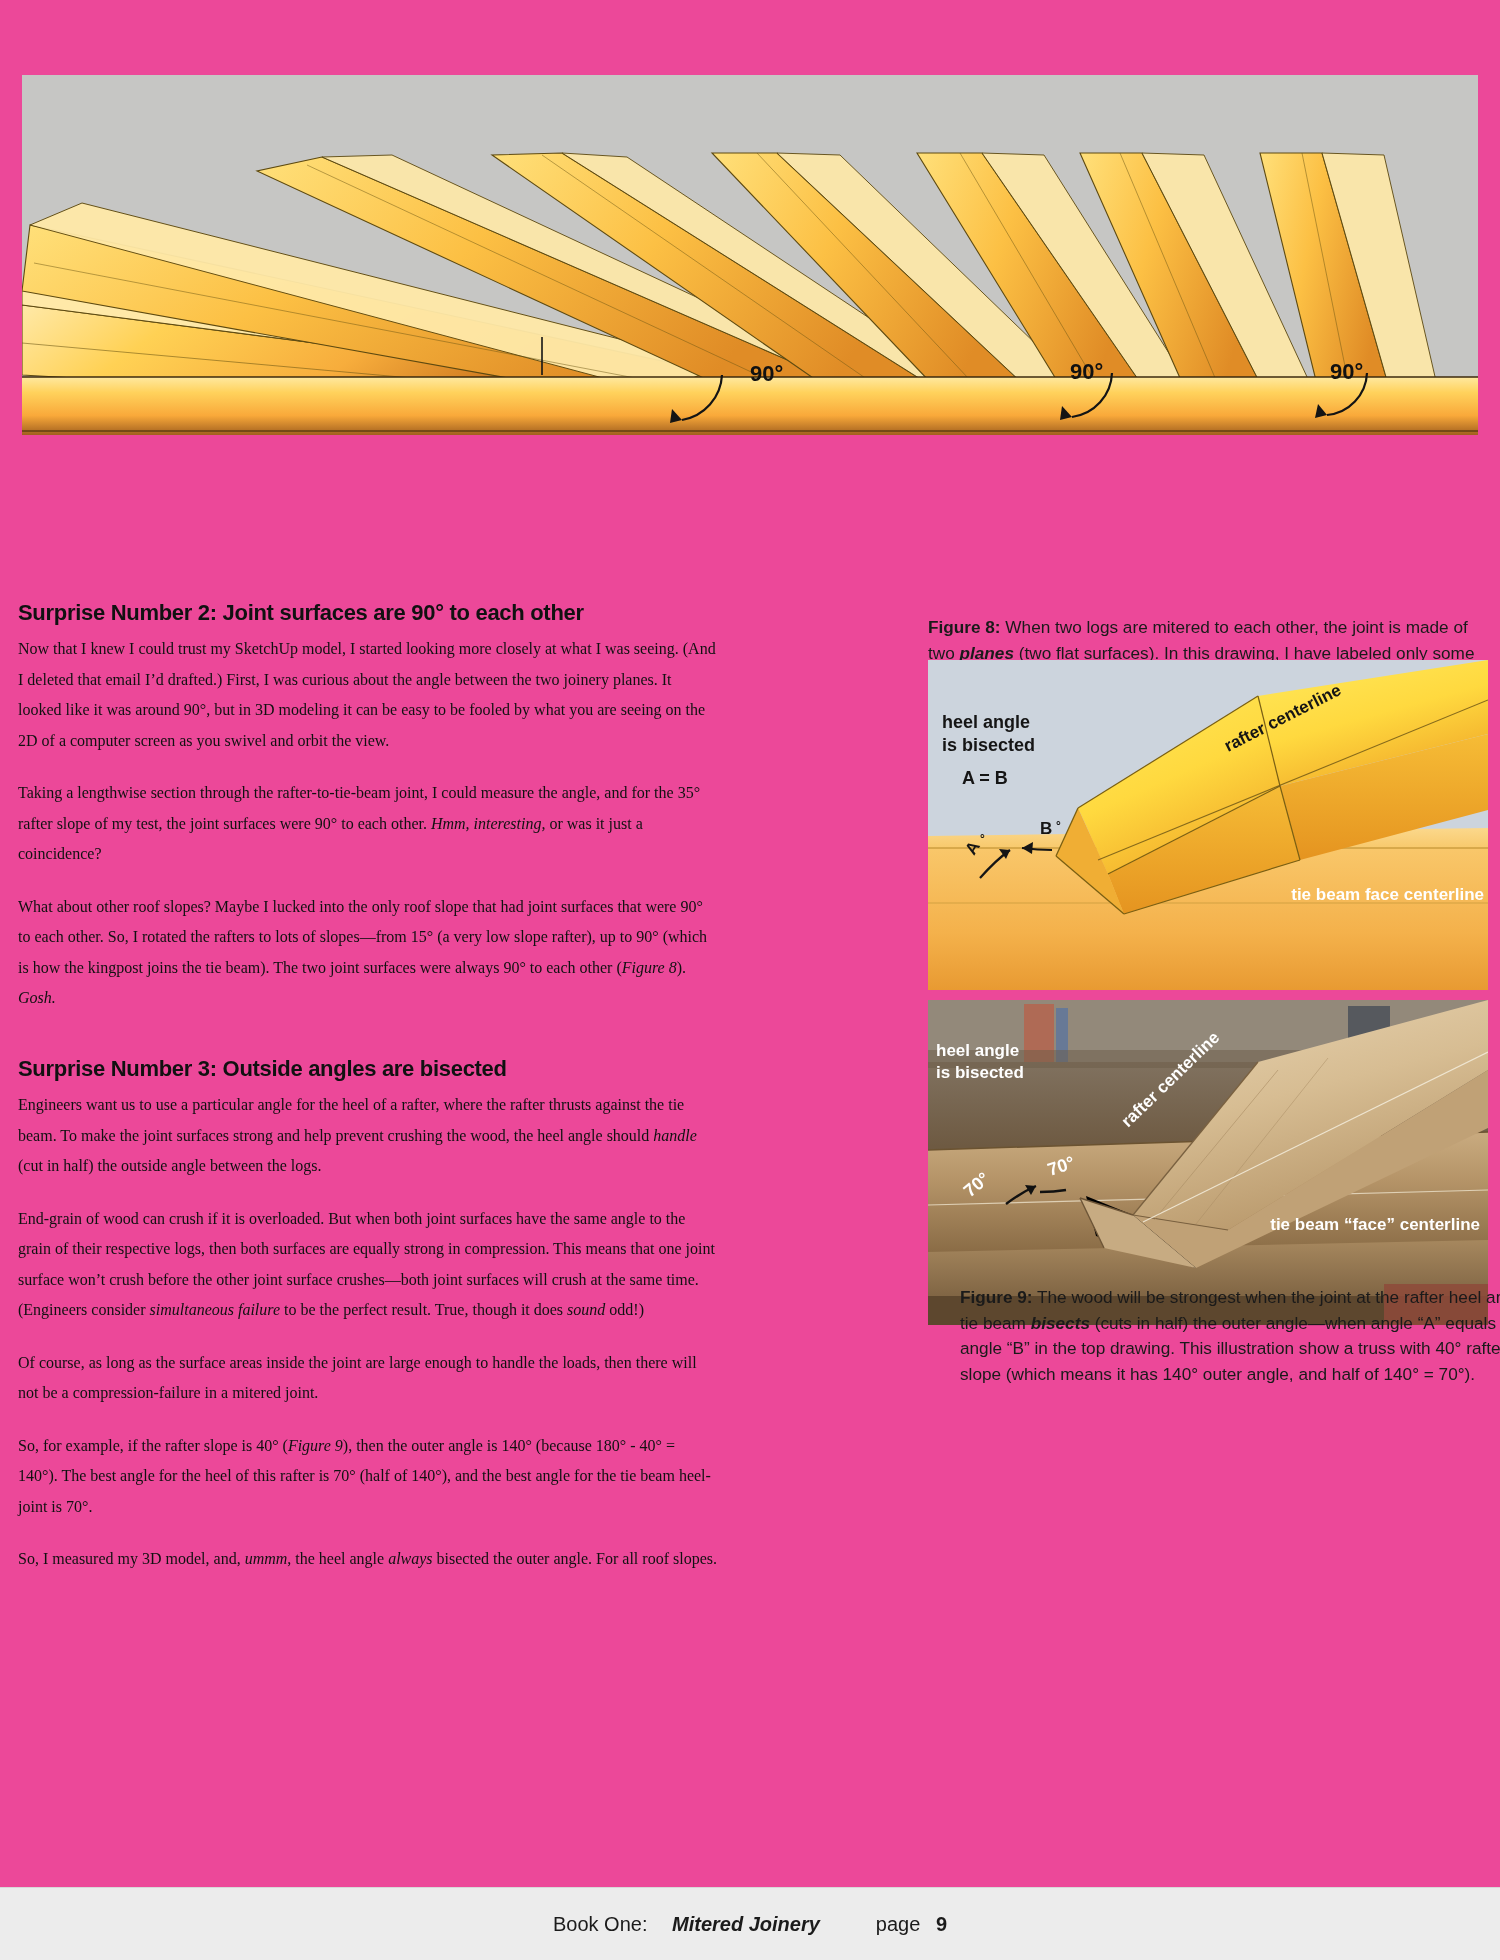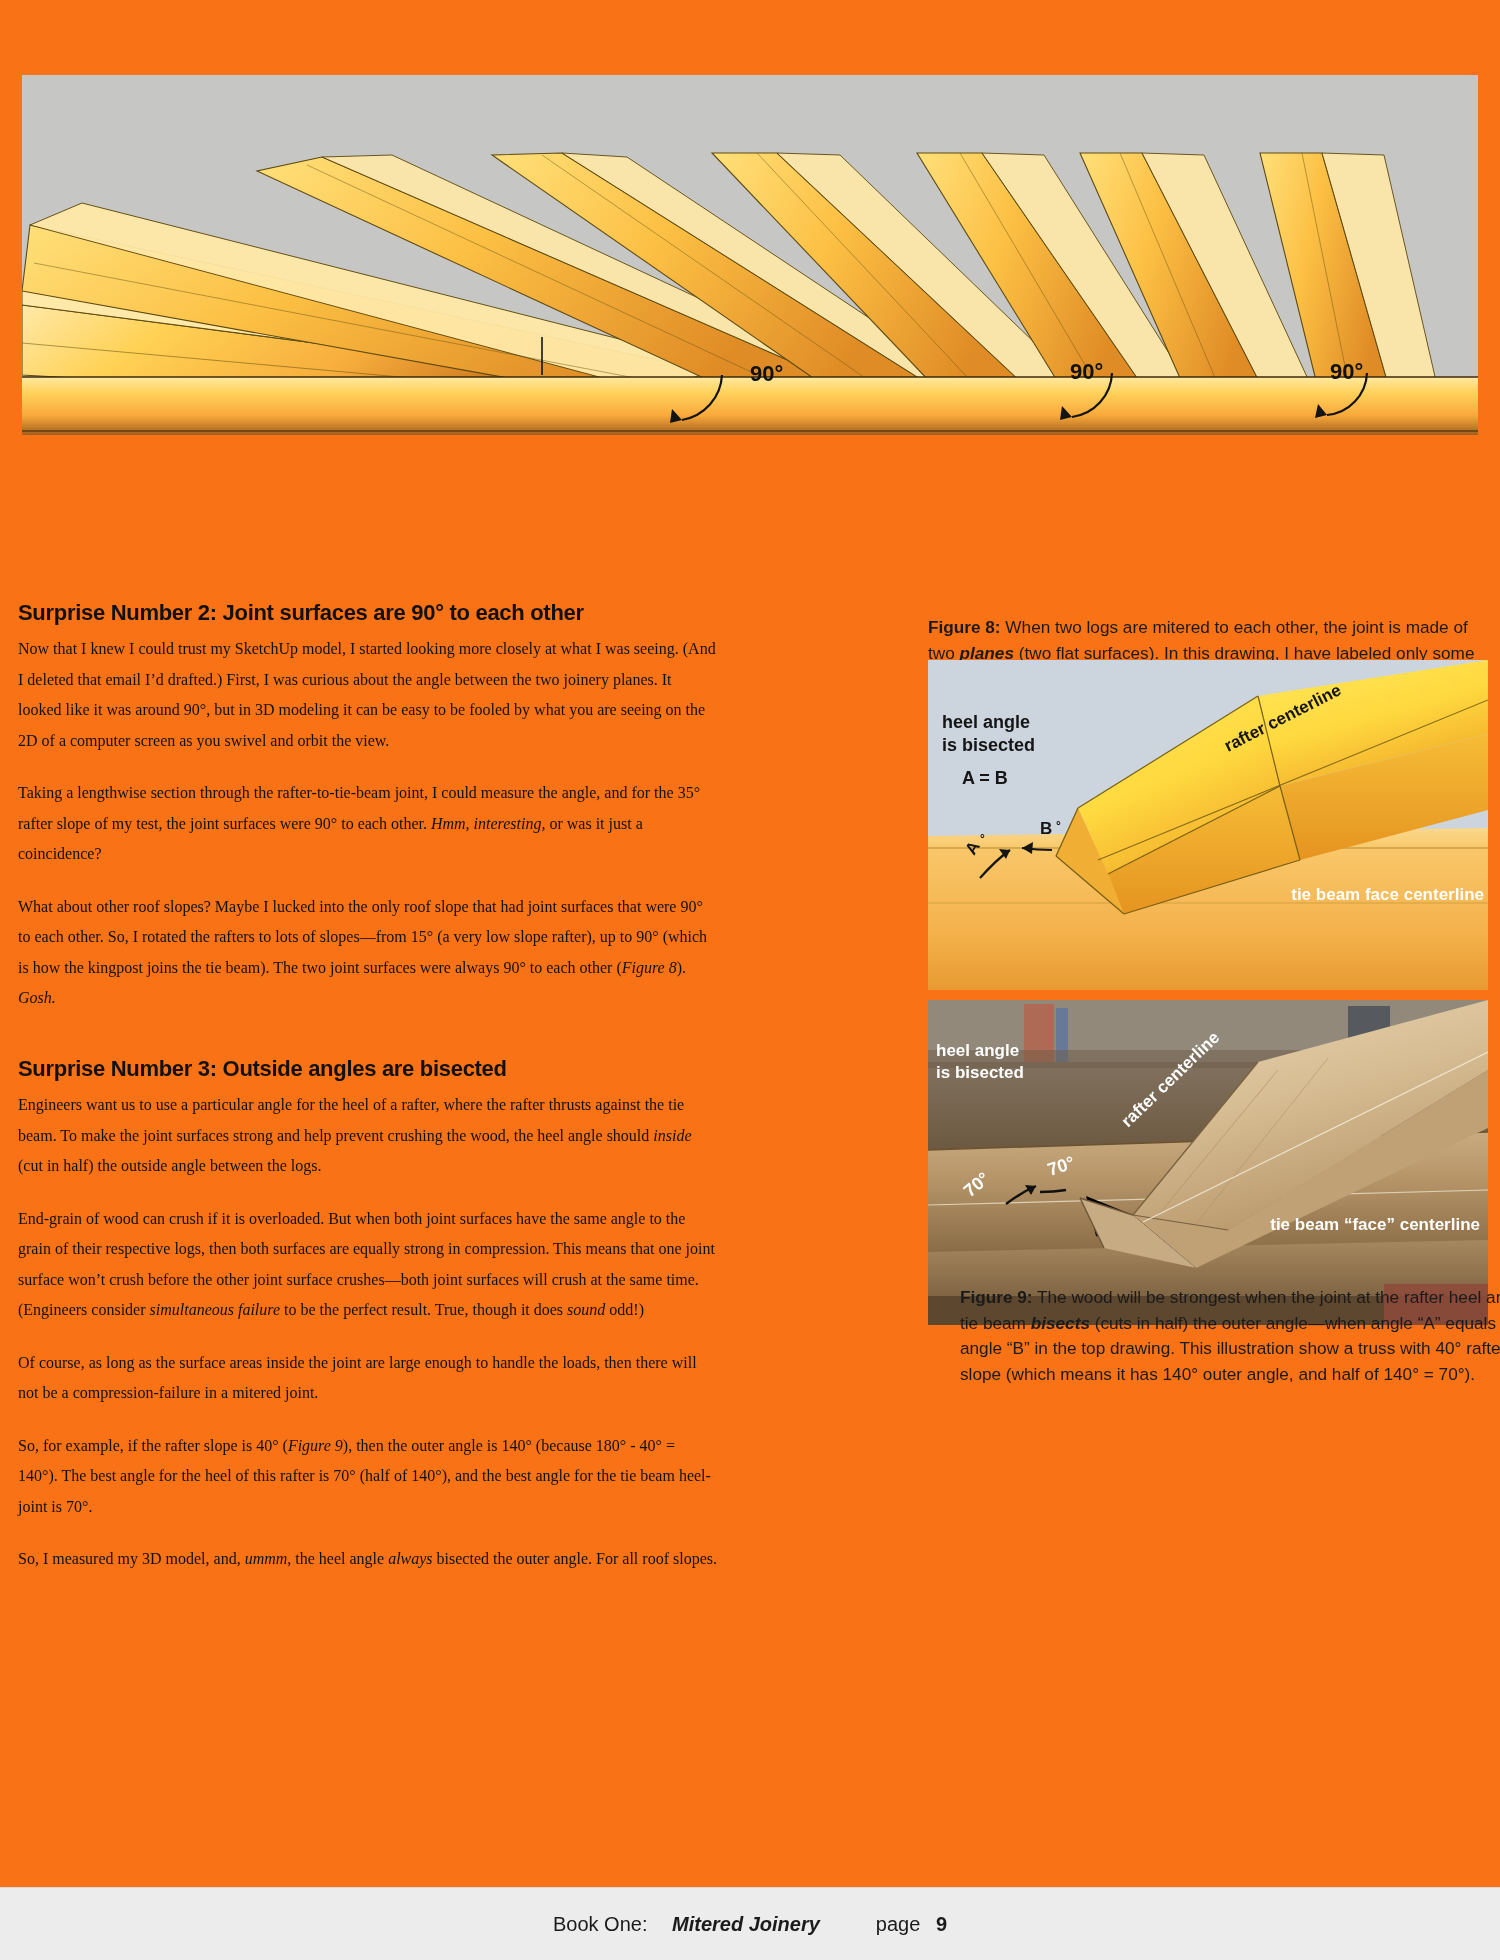--- a/index.html
+++ b/index.html
@@ -5,21 +5,21 @@
   html,body{margin:0;padding:0;}
   body{
     width:1500px;height:1960px;
     background:#ffffff;
     font-family:"Liberation Serif", serif;
     position:relative;
     overflow:hidden;
   }
   .page{
     position:absolute;inset:0;
-    background:#f97316;
+    background:#ec4899;
     padding:0;
   }
 
   
   .fig8-image{
     position:absolute;
     left:22px;top:75px;
     width:1456px;height:360px;
     background:#c6c6c4;
     overflow:hidden;
@@ -242,21 +242,21 @@
     <p class="body">Now that I knew I could trust my SketchUp model, I started looking more closely at what I was seeing. (And I deleted that email I’d drafted.) First, I was curious about the angle between the two joinery planes. It looked like it was around 90°, but in 3D modeling it can be easy to be fooled by what you are seeing on the 2D of a computer screen as you swivel and orbit the view.</p>
 
     <p class="body">Taking a lengthwise section through the rafter-to-tie-beam joint, I could measure the angle, and for the 35° rafter slope of my test, the joint surfaces were 90° to each other. <span class="i">Hmm, interesting,</span> or was it just a coincidence?</p>
 
     <p class="body">What about other roof slopes? Maybe I lucked into the only roof slope that had joint surfaces that were 90° to each other. So, I rotated the rafters to lots of slopes—from 15° (a very low slope rafter), up to 90° (which is how the kingpost joins the tie beam). The two joint surfaces were always 90° to each other (<span class="i">Figure 8</span>). <span class="i">Gosh.</span></p>
 
     <div class="head-spacer"></div>
 
     <h2 class="section-head">Surprise Number 3:  Outside angles are bisected</h2>
 
-    <p class="body">Engineers want us to use a particular angle for the heel of a rafter, where the rafter thrusts against the tie beam. To make the joint surfaces strong and help prevent crushing the wood, the heel angle should <span class="i">inside</span> (cut in half) the outside angle between the logs.</p>
+    <p class="body">Engineers want us to use a particular angle for the heel of a rafter, where the rafter thrusts against the tie beam. To make the joint surfaces strong and help prevent crushing the wood, the heel angle should <span class="i">handle</span> (cut in half) the outside angle between the logs.</p>
 
     <p class="body">End-grain of wood can crush if it is overloaded. But when both joint surfaces have the same angle to the grain of their respective logs, then both surfaces are equally strong in compression. This means that one joint surface won’t crush before the other joint surface crushes—both joint surfaces will crush at the same time. (Engineers consider <span class="i">simultaneous failure</span> to be the perfect result. True, though it does <span class="i">sound</span> odd!)</p>
 
     <p class="body">Of course, as long as the surface areas inside the joint are large enough to handle the loads, then there will not be a compression-failure in a mitered joint.</p>
 
     <p class="body">So, for example, if the rafter slope is 40° (<span class="i">Figure 9</span>), then the outer angle is 140° (because 180° - 40° = 140°). The best angle for the heel of this rafter is 70° (half of 140°), and the best angle for the tie beam heel-joint is 70°.</p>
 
     <p class="body">So, I measured my 3D model, and, <span class="i">ummm</span>, the heel angle <span class="i">always</span> bisected the outer angle. For all roof slopes.</p>
   </div>
 

